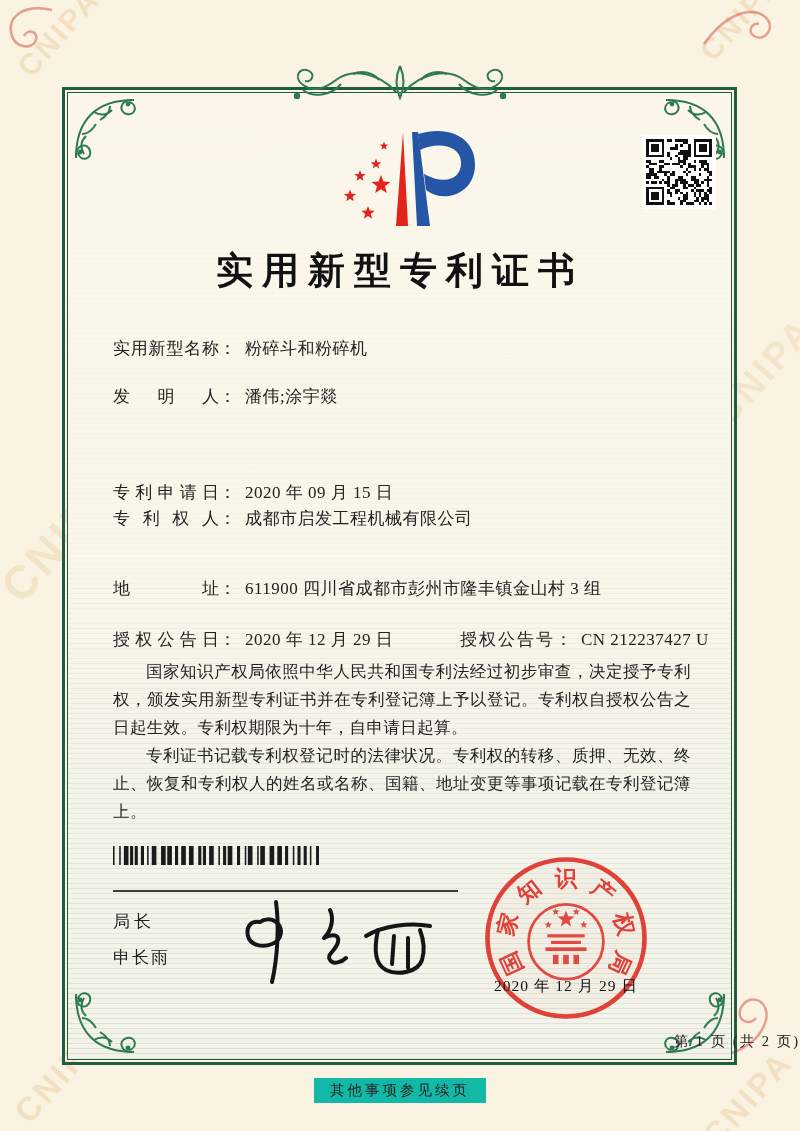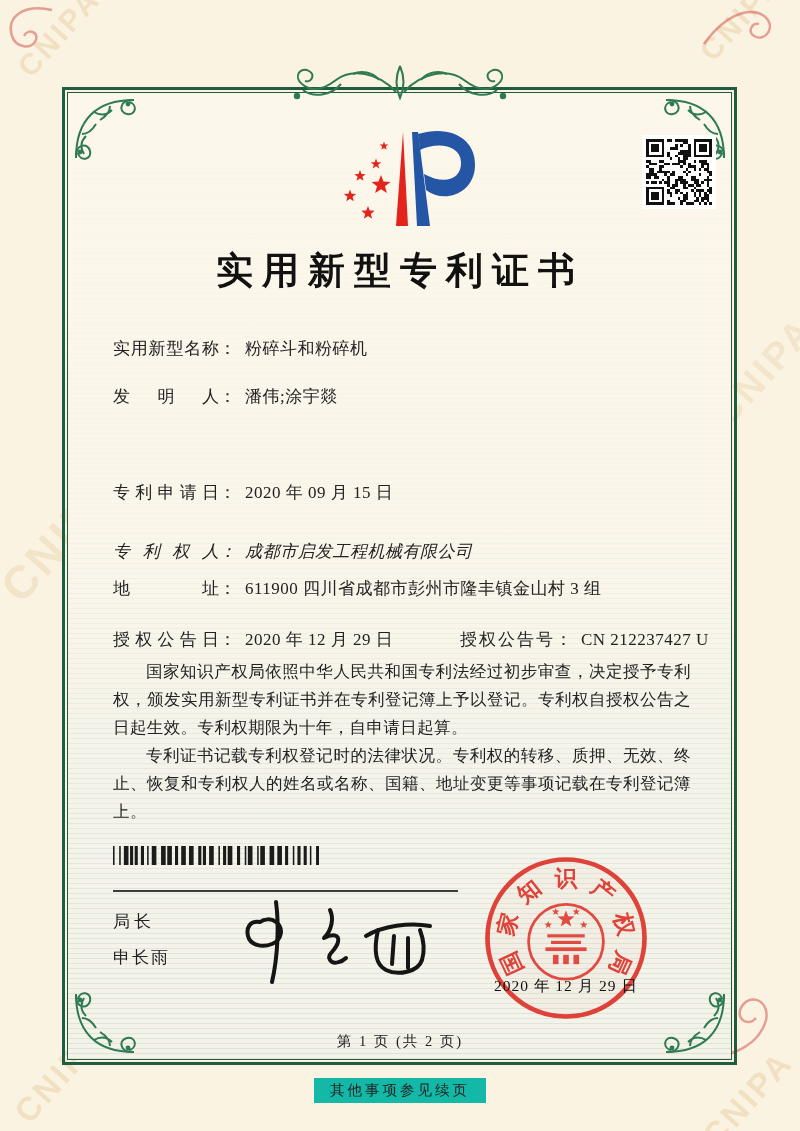--- a/index.html
+++ b/index.html
@@ -38,21 +38,21 @@
     line-height:28px;text-align:justify;letter-spacing:.4px;}
   .body-text p{margin:0;text-indent:2em;}
   .barcode{position:absolute;left:113px;top:846px;width:208px;height:19px;}
   .sig-rule{position:absolute;left:113px;top:890px;width:345px;height:2px;background:#3c3c3c;}
   .signer-title{position:absolute;left:113px;top:910px;font-size:17px;letter-spacing:4px;}
   .signer-name{position:absolute;left:113px;top:946px;font-size:17px;letter-spacing:2px;}
   .signature{position:absolute;left:238px;top:896px;width:205px;height:92px;}
   .seal{position:absolute;left:480px;top:852px;width:172px;height:172px;opacity:.92;}
   .seal-date{position:absolute;left:480px;top:976px;width:172px;text-align:center;
     font-size:15.5px;color:#101010;letter-spacing:1px;}
-  .page-num{position:absolute;left:0;top:1032px;width:100%;text-align:center;
+  .page-num{position:absolute;left:0;top:1032px;width:100%;text-align:right;
     font-size:14.5px;letter-spacing:2px;}
   .footer-note{position:absolute;left:0;top:1078px;width:100%;text-align:center;}
   .footer-note span{display:inline-block;padding:3px 16px;font-size:14.5px;
     letter-spacing:3px;background:#14b8a6;}
   .ornament{position:absolute;}
   svg{display:block;}
 </style>
 </head>
 <body>
 
@@ -365,21 +365,21 @@
 
   <div class="frow" style="top:337px;">
     <span class="flabel">实用新型名称</span><span class="fcolon">：</span><span class="fvalue">粉碎斗和粉碎机</span>
   </div>
   <div class="frow" style="top:385px;">
     <span class="flabel">发明人</span><span class="fcolon">：</span><span class="fvalue">潘伟;涂宇燚</span>
   </div>
   <div class="frow" style="top:481px;">
     <span class="flabel">专利申请日</span><span class="fcolon">：</span><span class="fvalue">2020 年 09 月 15 日</span>
   </div>
-  <div class="frow" style="top:540px;font-style:italic;">
+  <div class="frow" style="top:507px;">
     <span class="flabel">专利权人</span><span class="fcolon">：</span><span class="fvalue">成都市启发工程机械有限公司</span>
   </div>
   <div class="frow" style="top:577px;">
     <span class="flabel">地址</span><span class="fcolon">：</span><span class="fvalue">611900 四川省成都市彭州市隆丰镇金山村 3 组</span>
   </div>
   <div class="frow" style="top:628px;">
     <span class="flabel">授权公告日</span><span class="fcolon">：</span><span class="fvalue">2020 年 12 月 29 日</span>
     <span class="grant2">
       <span style="letter-spacing:2px;">授权公告号</span><span>：</span><span class="fvalue">CN 212237427 U</span>
     </span>

